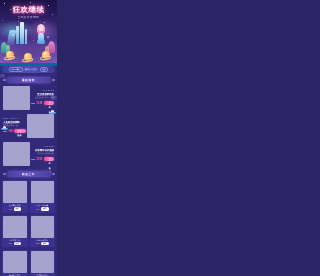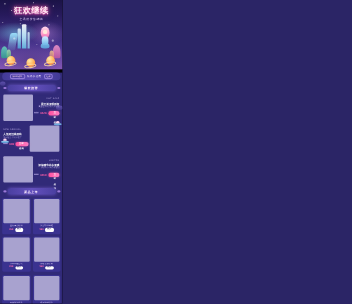--- a/index.html
+++ b/index.html
@@ -3,21 +3,21 @@
 <meta charset="utf-8">
 <style>
   * { margin:0; padding:0; box-sizing:border-box; }
   html,body { width:57px; height:276px; }
   body {
     font-family:"Liberation Sans", sans-serif;
     background:#2b2566;
     overflow:hidden;
     position:relative;
   }
-  .page { width:57px; height:276px; position:relative; background:#000000; overflow:hidden; }
+  .page { width:57px; height:276px; position:relative; background:#0369a1; overflow:hidden; }
 
   
   .hero {
     position:relative; width:57px; height:63px;
     background:
       radial-gradient(ellipse 30px 14px at 14px 30px, rgba(120,200,235,0.55), transparent 70%),
       radial-gradient(ellipse 24px 16px at 42px 30px, rgba(185,130,215,0.45), transparent 70%),
       radial-gradient(ellipse 40px 20px at 28px 54px, rgba(86,60,140,0.8), transparent 75%),
       linear-gradient(180deg,#1b1347 0%,#271a5c 22%,#3a2b7a 48%,#4b3690 66%,#6b4aa8 82%,#8356b4 100%);
     overflow:hidden;

